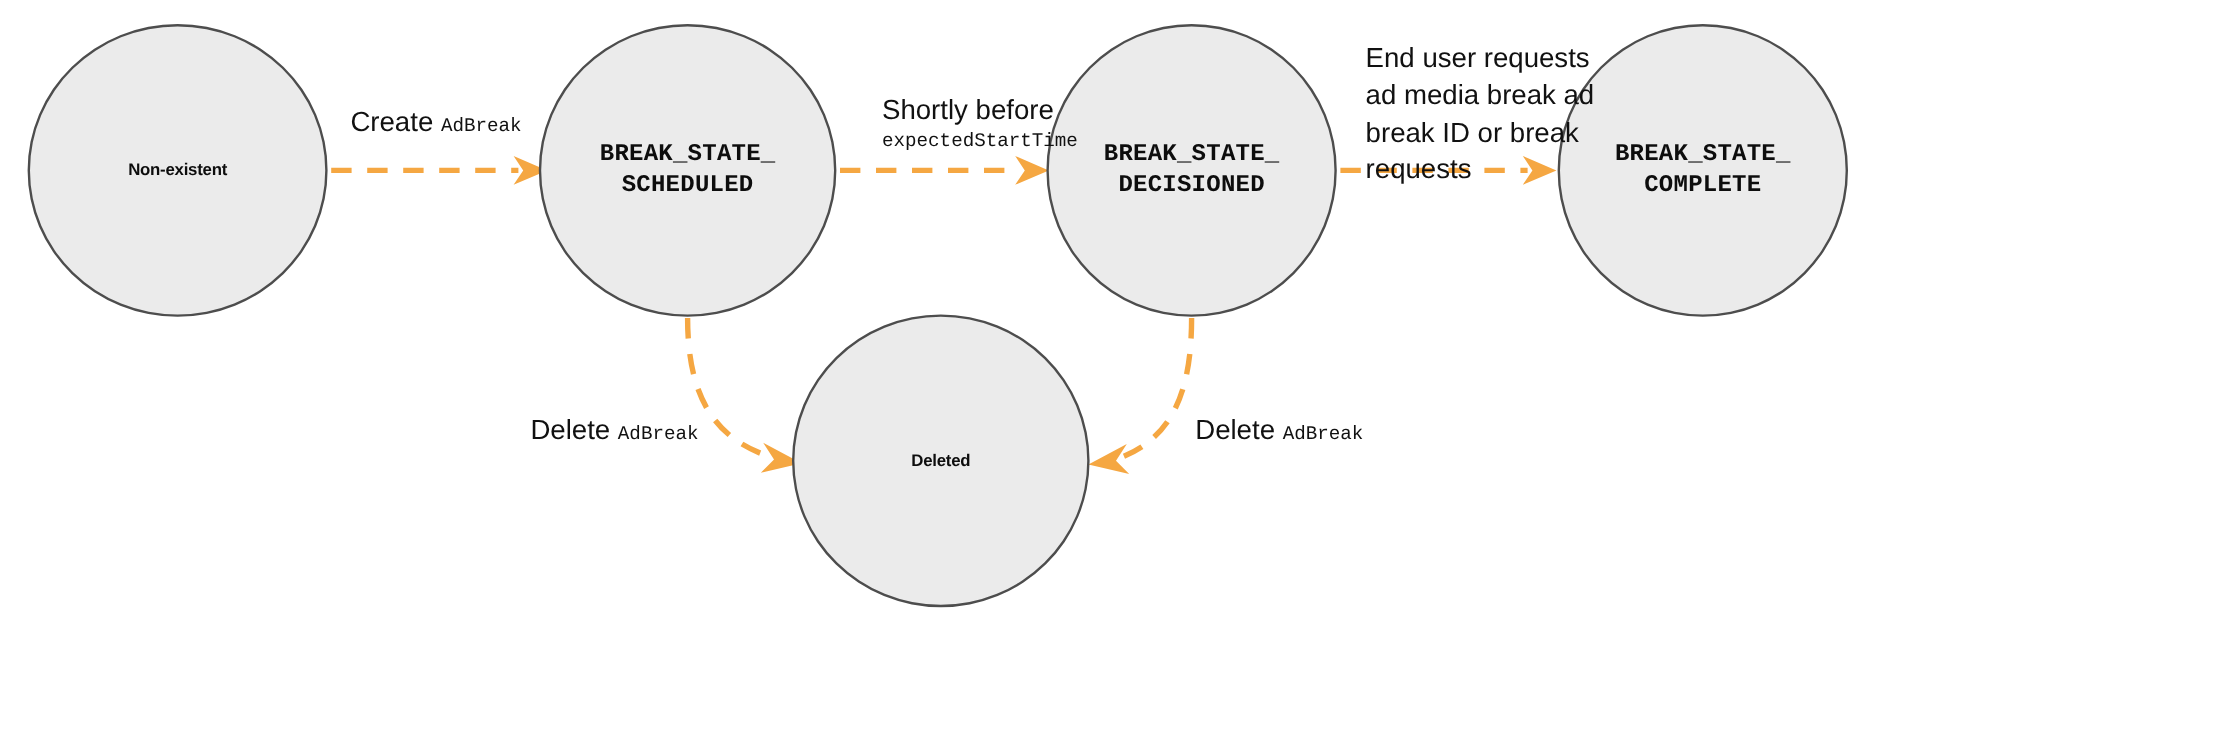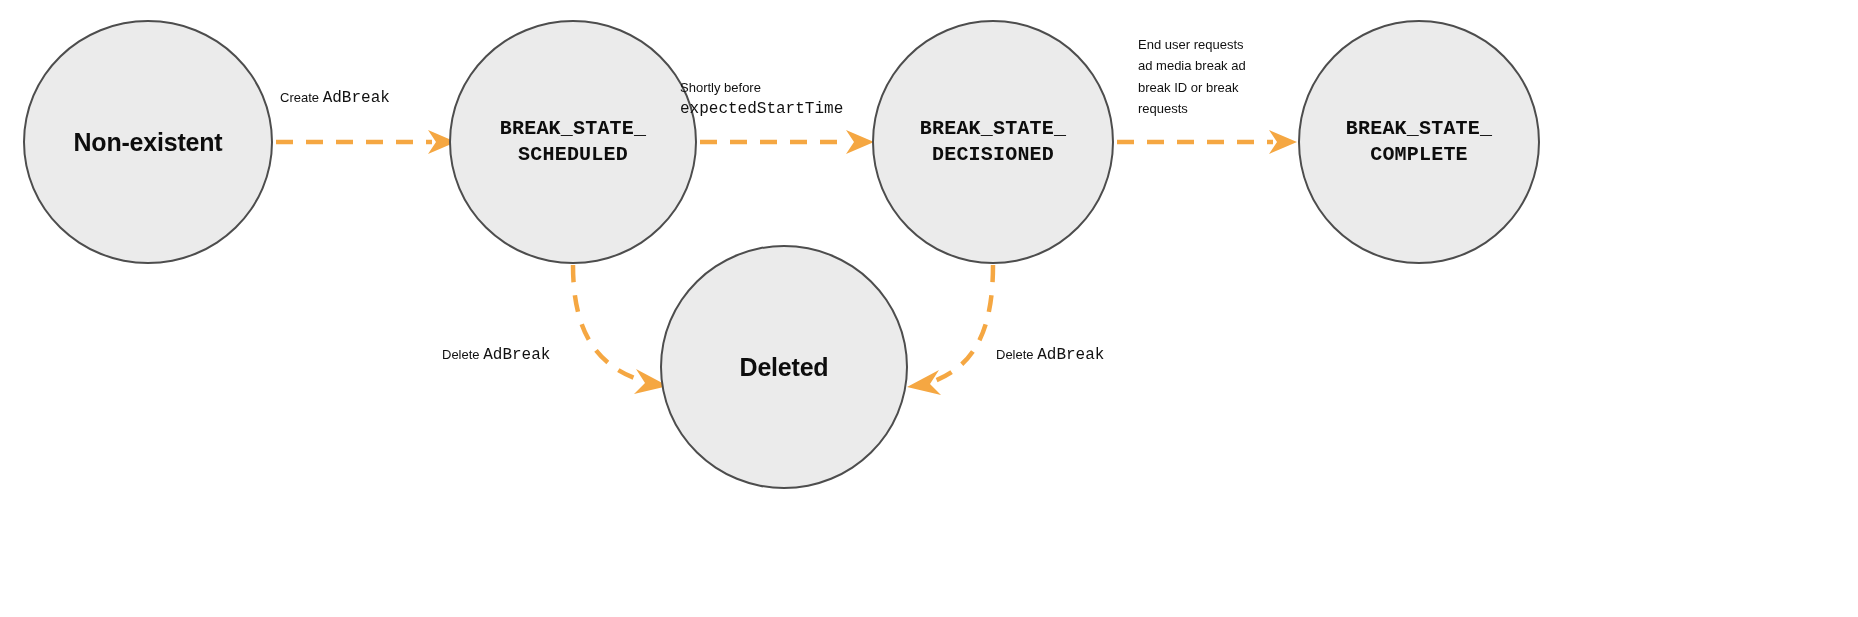--- a/index.html
+++ b/index.html
@@ -43,41 +43,41 @@
   .node-label {
     display: block;
     line-height: 1.28;
     color: #0d0d0d;
     pointer-events: none;
     white-space: pre-line;
   }
   .node-label.sans {
     font-family: "Liberation Sans", sans-serif;
     font-weight: bold;
-    font-size: 25px;
+    font-size: 14px;
     letter-spacing: -0.2px;
   }
   .node-label.mono {
     font-family: "Liberation Mono", monospace;
     font-weight: bold;
     font-size: 20px;
     letter-spacing: 0.2px;
   }
 
   
   .edge-label {
     position: absolute;
     color: #111111;
     line-height: 1.34;
     white-space: pre;
   }
   .edge-label .txt-sans {
     font-family: "Liberation Sans", sans-serif;
     font-weight: normal;
-    font-size: 13px;
+    font-size: 23px;
   }
   .edge-label .txt-mono {
     font-family: "Liberation Mono", monospace;
     font-weight: normal;
     font-size: 16px;
   }
   .edge-label .line {
     display: block;
   }
   .edge-label.left   { text-align: left; }
@@ -128,23 +128,23 @@
   <div class="node" style="left: 872px; top: 20px; width: 242px; height: 244px; background: rgb(235, 235, 235); border-color: rgb(77, 77, 77);">
     <span class="node-label mono">BREAK_STATE_
 DECISIONED</span>
   </div>
 
   <div class="node" style="left: 1298px; top: 20px; width: 242px; height: 244px; background: rgb(235, 235, 235); border-color: rgb(77, 77, 77);">
     <span class="node-label mono">BREAK_STATE_
 COMPLETE</span>
   </div>
 
-  <div class="node" style="left: 660px; top: 245px; width: 248px; height: 244px; background: rgb(235, 235, 235); border-color: rgb(77, 77, 77); text-align: right;">
+  <div class="node" style="left: 660px; top: 262px; width: 248px; height: 244px; background: rgb(235, 235, 235); border-color: rgb(77, 77, 77); text-align: right;">
     <span class="node-label sans">Deleted</span>
   </div>
 
-  <div class="edge-label left" style="left: 280px; top: 86px; text-align: right;"><span class="line"><span class="txt-sans">Create </span><span class="txt-mono">AdBreak</span></span></div>
-  <div class="edge-label left" style="left: 680px; top: 76px;"><span class="line"><span class="txt-sans">Shortly before</span></span><span class="line"><span class="txt-mono">expectedStartTime</span></span></div>
+  <div class="edge-label left" style="left: 292px; top: 86px; text-align: right;"><span class="line"><span class="txt-sans">Create </span><span class="txt-mono">AdBreak</span></span></div>
+  <div class="edge-label left" style="left: 735px; top: 76px;"><span class="line"><span class="txt-sans">Shortly before</span></span><span class="line"><span class="txt-mono">expectedStartTime</span></span></div>
   <div class="edge-label left" style="left: 1138px; top: 33px;"><span class="line"><span class="txt-sans">End user requests</span></span><span class="line"><span class="txt-sans">ad media break ad</span></span><span class="line"><span class="txt-sans">break ID or break</span></span><span class="line"><span class="txt-sans">requests</span></span></div>
   <div class="edge-label left" style="left: 442px; top: 343px;"><span class="line"><span class="txt-sans">Delete </span><span class="txt-mono">AdBreak</span></span></div>
   <div class="edge-label left" style="left: 996px; top: 343px;"><span class="line"><span class="txt-sans">Delete </span><span class="txt-mono">AdBreak</span></span></div>
 
 </div>
 
 </body></html>

